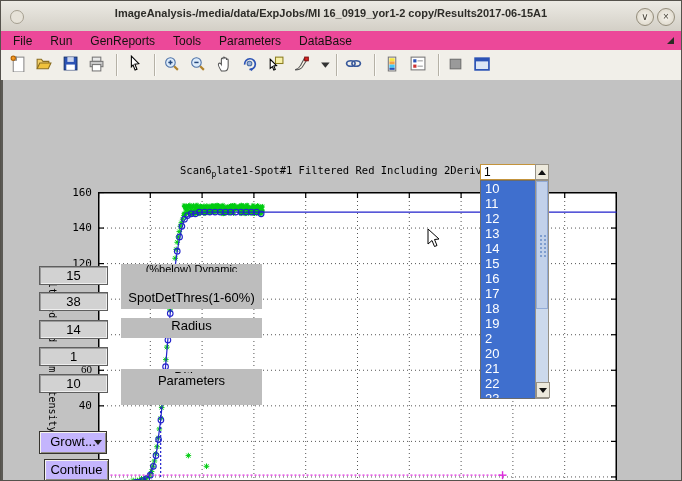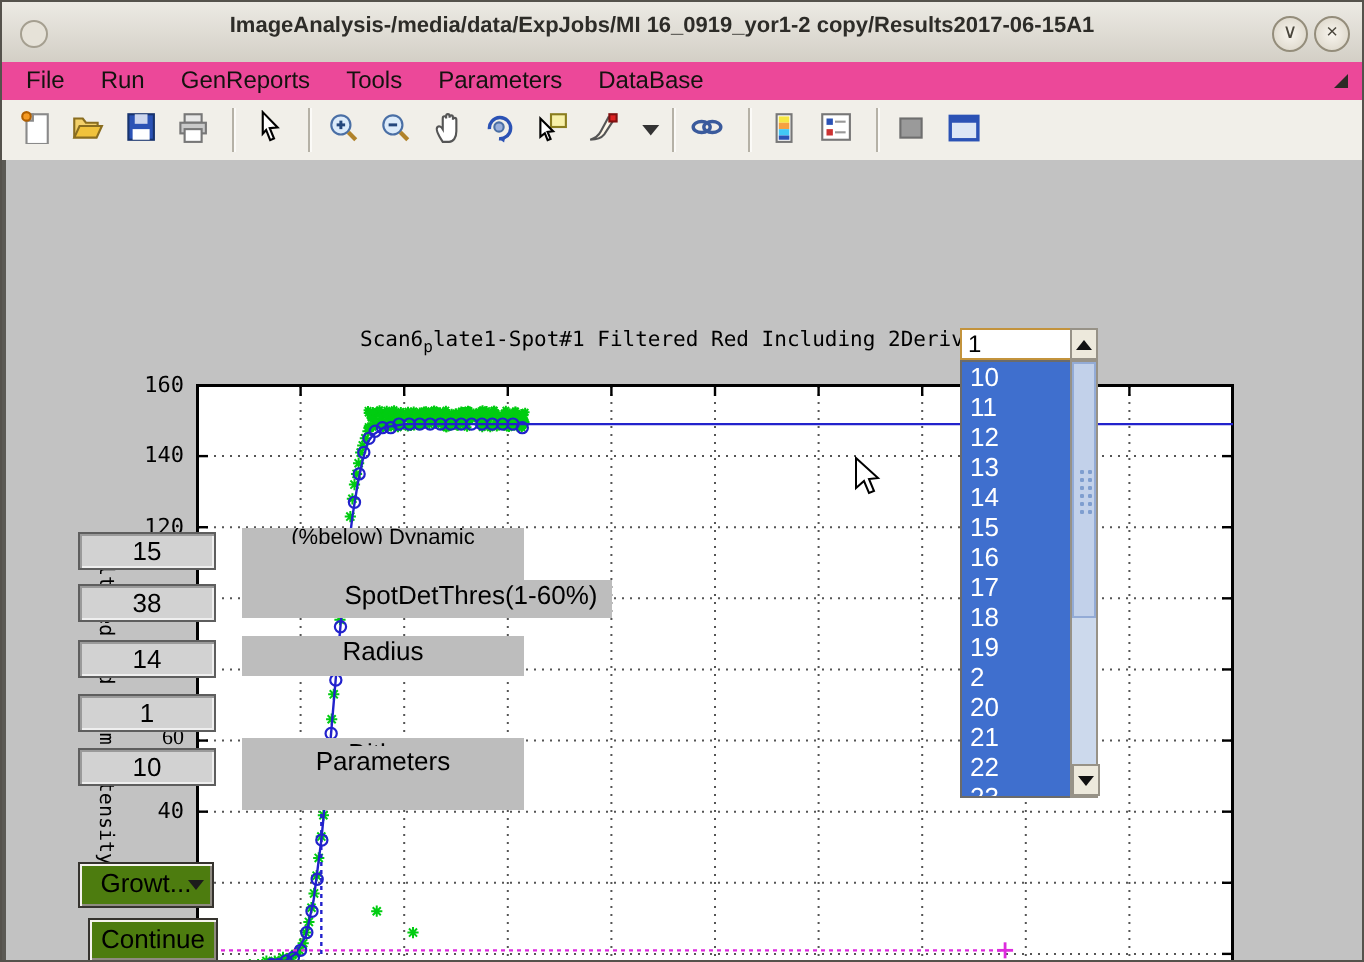--- a/index.html
+++ b/index.html
@@ -39,21 +39,21 @@
           font-family:"DejaVu Sans Mono",monospace;font-size:10px;color:#000;z-index:2;
           white-space:nowrap;}
   
   .val-box{position:absolute;left:36px;width:67px;height:17px;background:#d2d2d2;
            border:1px solid #5e5e5e;box-shadow:inset 1px 1px 0 #9a9a9a, inset -1px -1px 0 #efefef;
            font-family:"Liberation Sans",sans-serif;font-size:13px;text-align:center;color:#000;
            padding:0;z-index:4;}
   .lbl-panel{position:absolute;left:118px;width:141px;background:#bdbdbd;color:#000;
              font-size:13px;text-align:center;z-index:4;overflow:hidden;}
   .lbl-line2{font-size:11px;height:8px;overflow:hidden;line-height:11px;}
-  .push-btn{position:absolute;background:#4d7c0f;border:1px solid #35332e;
+  .push-btn{position:absolute;background:#c4b5fd;border:1px solid #35332e;
             box-shadow:inset 1px 1px 0 #f5f3ee, inset -1px -1px 0 #8f8b81;
             font-size:13px;color:#000;text-align:center;z-index:4;line-height:19px;}
   .growth{left:36px;top:351px;width:66px;height:21px;}
   .growth .caret{position:absolute;right:4px;top:8px;width:0;height:0;
                  border-left:4px solid transparent;border-right:4px solid transparent;
                  border-top:5px solid #1c1c1c;}
   .continue{left:41px;top:379px;width:63px;height:20px;}
   
   .dropdown{position:absolute;left:477px;top:84px;width:69px;height:235px;z-index:6;}
   .dd-edit{position:absolute;left:0;top:0;width:53px;height:14px;background:#fff;
@@ -653,21 +653,21 @@
         <div class="ytick" style="top: 141.056px;">140</div>
         <div class="ytick" style="top: 105.5px;">160</div>
       </div>
 
     <div id="fields">
         <input class="val-box" value="15" style="top: 186px;">
         <div class="lbl-panel" style="top: 184px; height: 26px;">
           <div class="lbl-line2">(%below) Dynamic</div>
         </div>
         <input class="val-box" value="38" style="top: 212px;">
-        <div class="lbl-panel" style="top: 210px; height: 19px; padding-left: 44px;">
+        <div class="lbl-panel" style="top: 210px; height: 19px;">
           <div>SpotDetThres(1-60%)</div>
         </div>
         <input class="val-box" value="14" style="top: 240px;">
         <div class="lbl-panel" style="top: 238px; height: 20px;">
           <div>Radius</div>
         </div>
         <input class="val-box" value="1" style="top: 267px;">
         <div class="lbl-panel" style="top: 248px; height: 36px; margin-top: 41px;">
           <div>Dither</div>
         </div>

